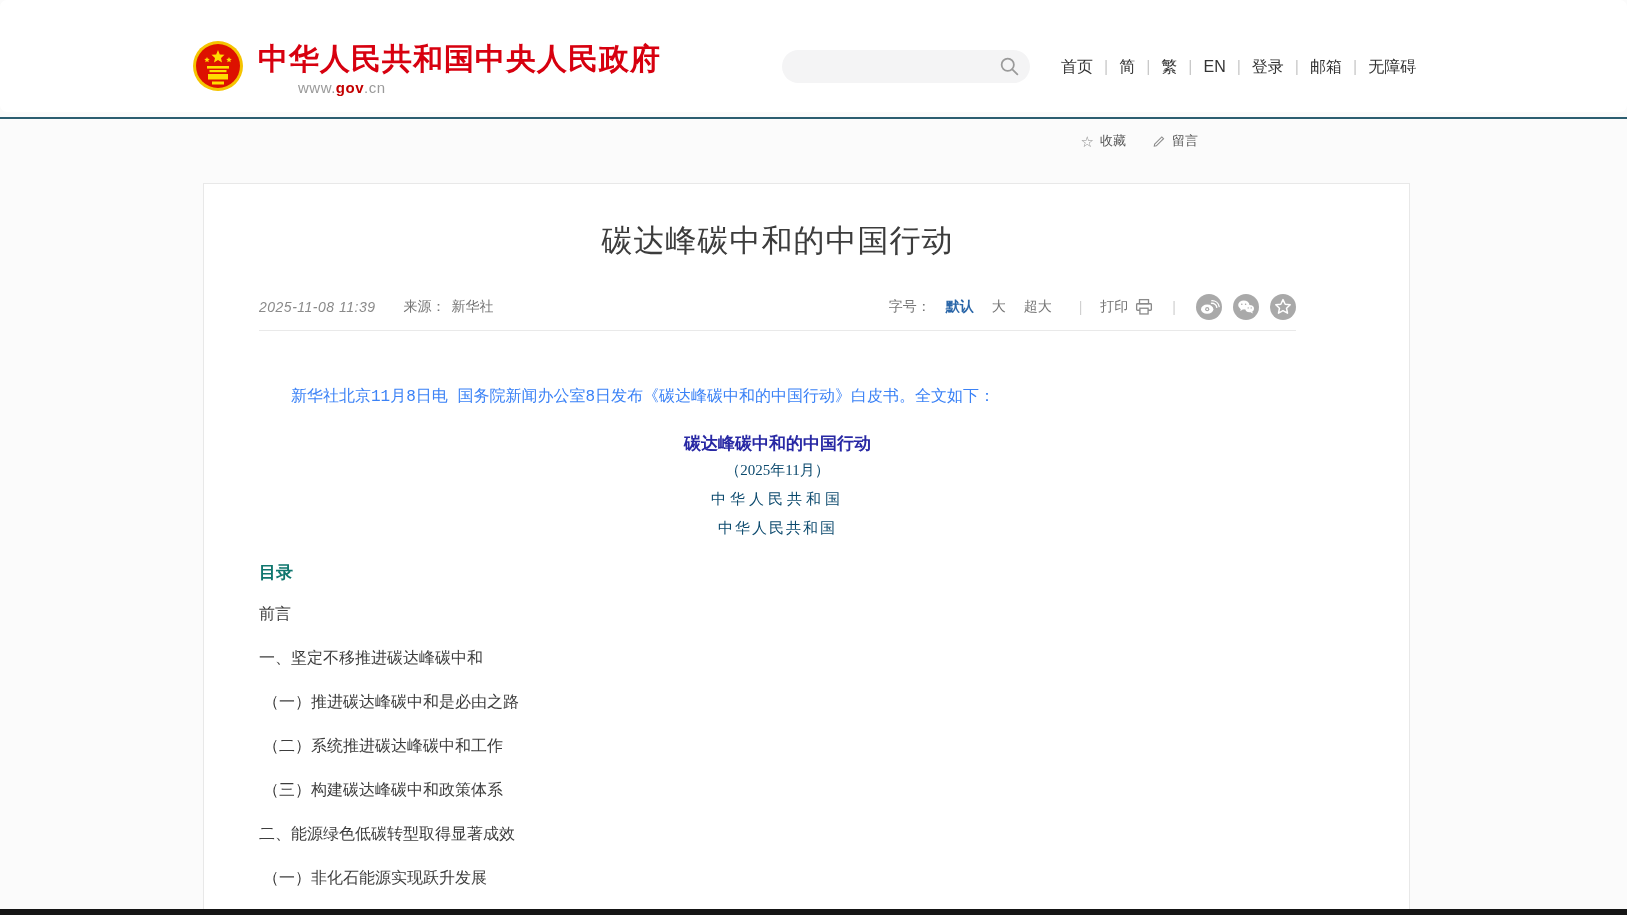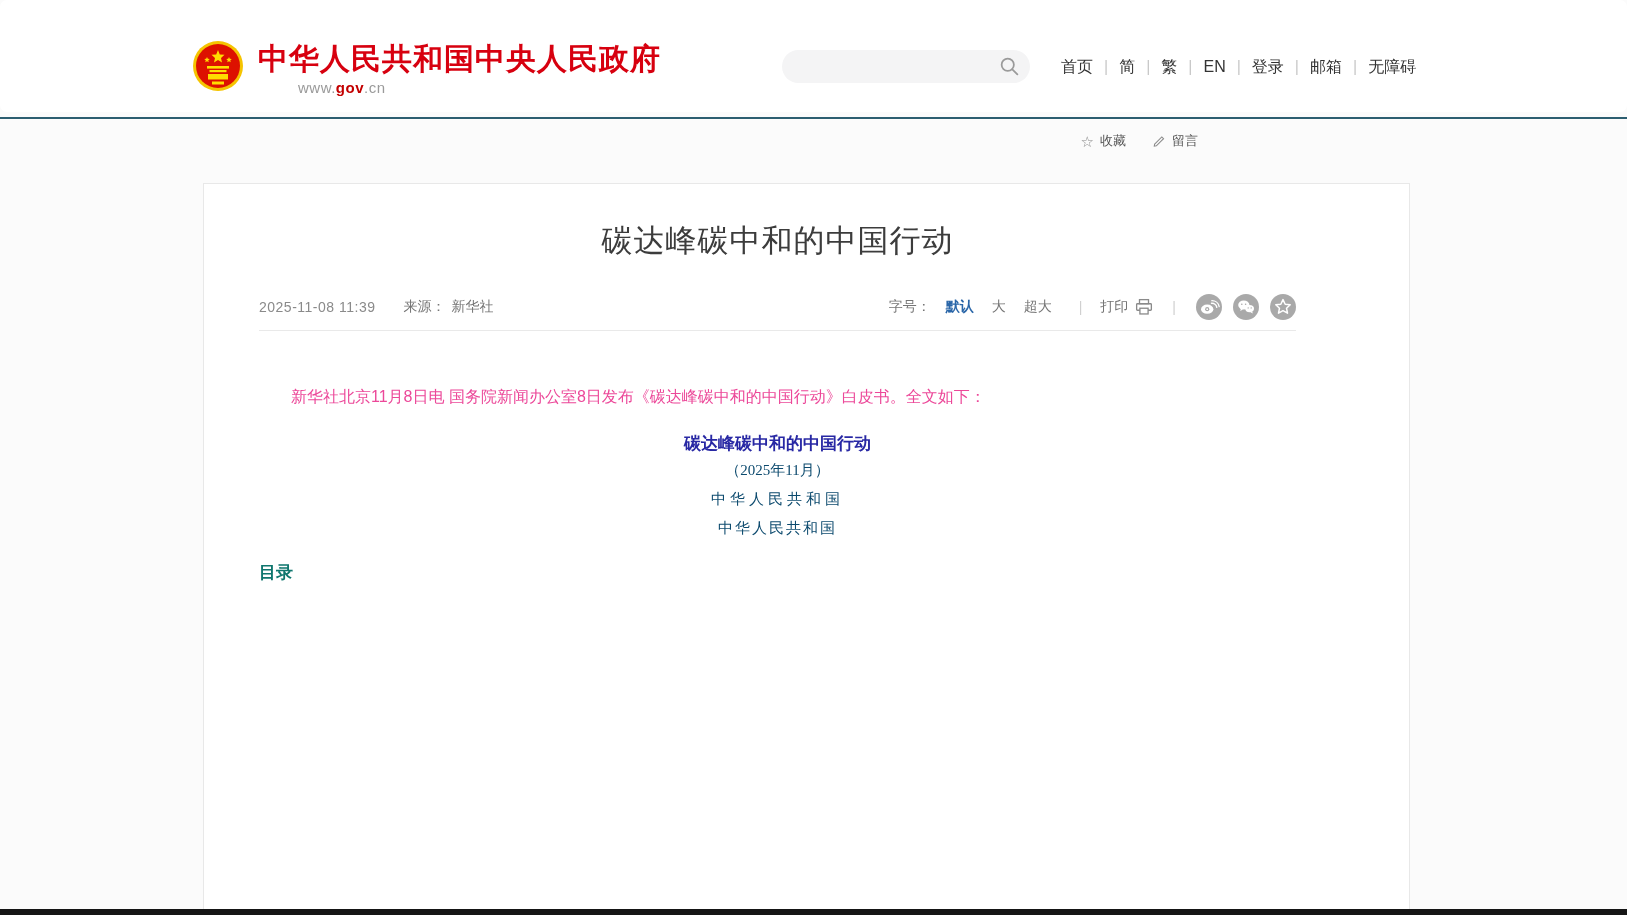--- a/index.html
+++ b/index.html
@@ -37,35 +37,35 @@
   .action-item .glyph { color:#8a8a8a; font-size:15px; line-height:15px; }
 
   
   .article-box { position:absolute; left:203px; top:183px; width:1207px; height:762px;
     background:#ffffff; border:1px solid #e8e8e8; }
   .content { position:absolute; left:55px; width:1037px; }
 
   .article-title { top:36px; text-align:center; font-size:31px; font-weight:500; color:#3c3c3c; letter-spacing:1px; }
 
   .meta-row { top:112px; height:22px; display:flex; align-items:center; font-size:14px; color:#8a8a8a; }
-  .meta-date { letter-spacing:0.5px; }
+  .meta-date { letter-spacing:0.5px;font-style:italic; }
   .meta-source-label { margin-left:28px; color:#757575; }
   .meta-source { margin-left:6px; color:#757575; }
   .meta-right { margin-left:auto; display:flex; align-items:center; color:#757575; }
   .fs-label { margin-right:6px; }
   .fs-opt { cursor:pointer; margin:0 9px; color:#757575; }
   .fs-default { color:#2a66a8; font-weight:bold; }
   .vsep { color:#d0d0d0; margin:0 18px; }
   .print-btn { display:flex; align-items:center; gap:6px; cursor:pointer; color:#757575; }
   .share-icons { display:flex; align-items:center; gap:11px; margin-left:2px; }
   .share-circle { width:26px; height:26px; cursor:pointer; }
 
   .meta-divider { position:absolute; left:55px; top:146px; width:1037px; height:1px; background:#e9e9e9; }
 
-  .lead { top:200px; font-size:16px; color:#ec4899; line-height:26px; text-indent:32px; }
+  .lead { top:200px; font-size:16px; color:#3b82f6; line-height:26px; text-indent:32px;font-family:Liberation Mono, monospace; }
 
   .doc-title { top:248px; text-align:center; font-size:17px; font-weight:bold; color:#2828a4; }
   .doc-line  { text-align:center; font-size:15px; color:#0c4a6e;
     font-family:"Liberation Serif","DejaVu Serif",serif; }
   .doc-date { top:277px; }
   .doc-org1 { top:306px; letter-spacing:4px; }
   .doc-org2 { top:335px; letter-spacing:2px; }
 
   .toc-heading { top:377px; font-size:17px; font-weight:bold; color:#0f766e; }
   .toc { top:420px; }
@@ -189,18 +189,27 @@
 
     <div class="content lead">新华社北京11月8日电 国务院新闻办公室8日发布《碳达峰碳中和的中国行动》白皮书。全文如下：</div>
 
     <div class="content doc-title">碳达峰碳中和的中国行动</div>
     <div class="content doc-line doc-date">（2025年11月）</div>
     <div class="content doc-line doc-org1">中华人民共和国</div>
     <div class="content doc-line doc-org2">中华人民共和国</div>
 
     <div class="content toc-heading">目录</div>
 
+    <div class="content toc">
+      <div class="toc-item">前言</div>
+      <div class="toc-item">一、坚定不移推进碳达峰碳中和</div>
+      <div class="toc-item toc-sub">（一）推进碳达峰碳中和是必由之路</div>
+      <div class="toc-item toc-sub">（二）系统推进碳达峰碳中和工作</div>
+      <div class="toc-item toc-sub">（三）构建碳达峰碳中和政策体系</div>
+      <div class="toc-item">二、能源绿色低碳转型取得显著成效</div>
+      <div class="toc-item toc-sub">（一）非化石能源实现跃升发展</div>
+    </div>
 
   </div>
 
   <div class="bottom-strip"></div>
 
 </div>
 
 </body></html>

